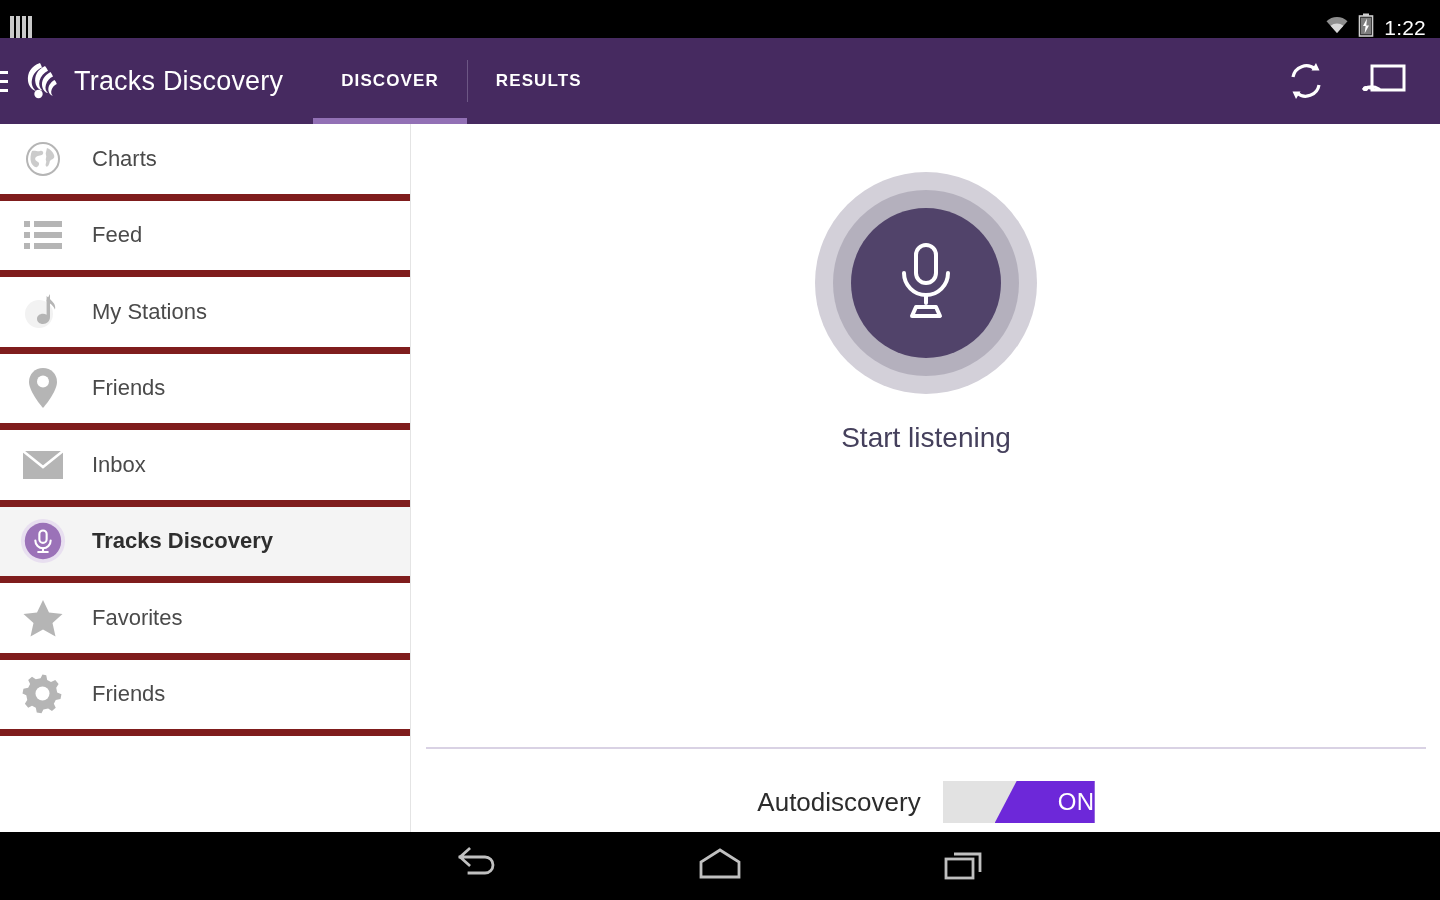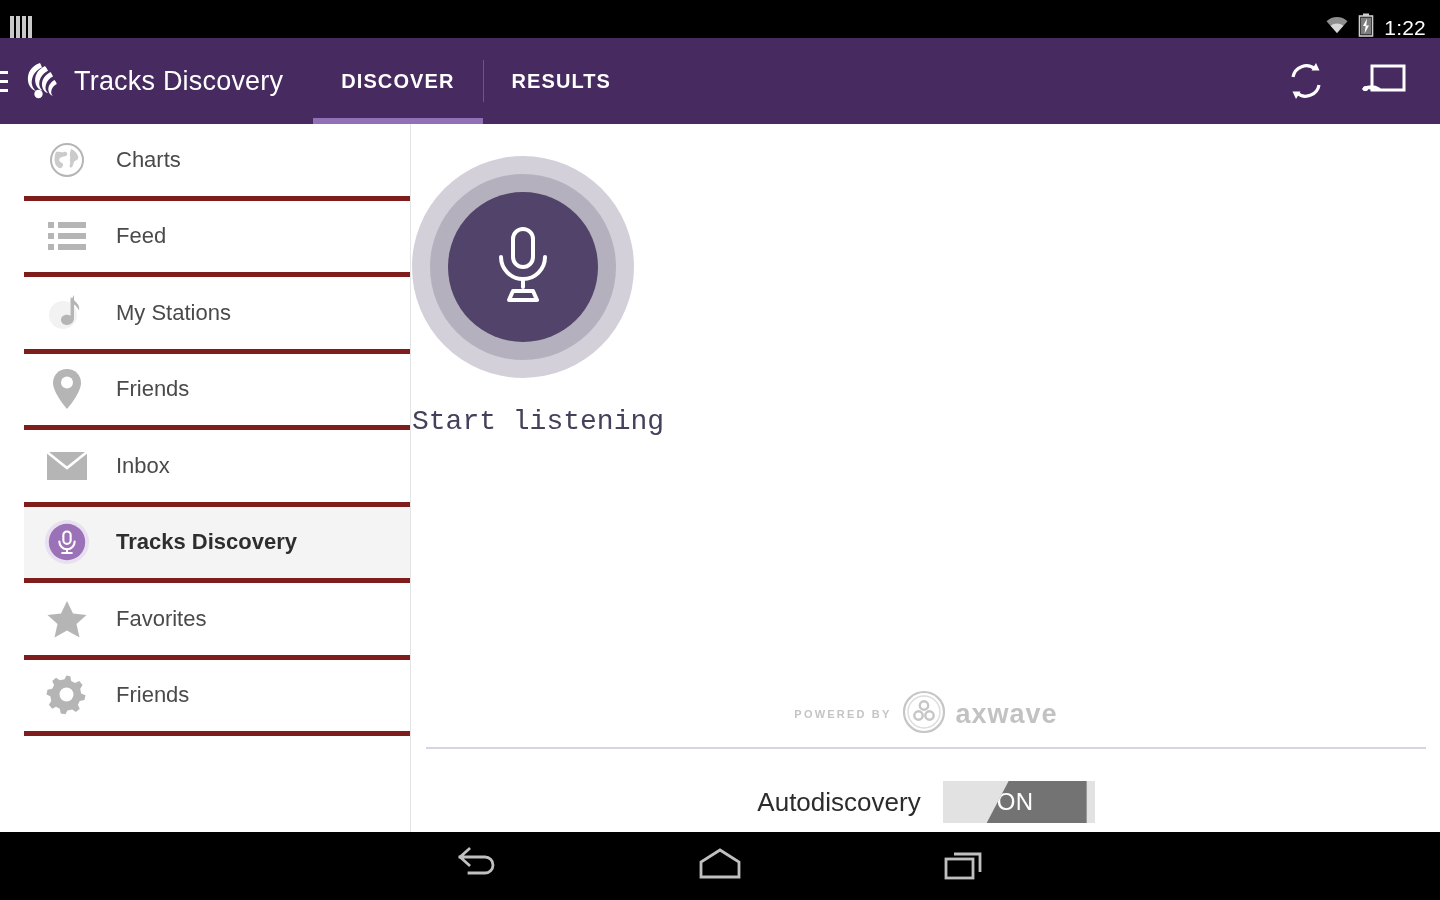--- a/index.html
+++ b/index.html
@@ -35,21 +35,21 @@
   }
   .hamburger span { display: block; height: 3px; background: #ffffff; width: 16px; }
   .brandmark { margin-left: 10px; width: 44px; height: 44px; flex: 0 0 auto; }
   .apptitle {
     color: #ffffff; font-size: 27px; margin-left: 12px; white-space: nowrap;
     letter-spacing: .2px;
   }
   .tabs { display: flex; align-items: stretch; height: 86px; margin-left: 30px; position: relative; }
   .tab {
     display: flex; align-items: center; justify-content: center;
-    color: #ffffff; font-size: 20px; font-weight: bold; letter-spacing: 1.1px;
+    color: #ffffff; font-size: 17px; font-weight: bold; letter-spacing: 1.1px;
     padding: 0 28px; position: relative; height: 86px;
   }
   .tab .underline {
     position: absolute; left: 0; right: 0; bottom: 0; height: 6px; background: #9270b5;
     display: none;
   }
   .tab.active .underline { display: block; }
   .tabdivider { width: 1px; background: #6d5785; margin: 22px 0; }
   .appbar-actions { margin-left: auto; display: flex; align-items: center; gap: 34px; padding-right: 34px; }
   .icon-btn { width: 44px; height: 44px; display: flex; align-items: center; justify-content: center; }
@@ -57,33 +57,33 @@
   
   .bodywrap { position: absolute; left: 0; top: 124px; width: 1440px; height: 708px; background:#fff; }
 
   
   .sidebar {
     position: absolute; left: 0; top: 0; width: 411px; height: 708px;
     background: #ffffff; border-right: 1px solid #e4e4e4; overflow: hidden;
   }
   .navitem {
     position: relative; height: 76.5px; display: flex; align-items: center;
-    border-bottom: 5px solid #7f1d1d; padding-left: 20px; margin-left: 24px;
+    border-bottom: 7px solid #7f1d1d; padding-left: 20px;
   }
   .navitem.selected { background: #f4f4f4; }
   .nav-icon { width: 46px; height: 46px; display:flex; align-items:center; justify-content:center; flex:0 0 auto; }
   .nav-label { margin-left: 26px; font-size: 22px; color: #4a4a4a; }
   .navitem.selected .nav-label { color: #2e2e2e; font-weight: bold; }
   .nav-badge { margin-left: auto; margin-right: 38px; font-size: 20px; color: #767676; }
 
   
   .content { position: absolute; left: 412px; top: 0; right: 0; height: 708px; background: #ffffff; }
   .mic-wrap {
-    position: absolute; left: 0; right: 0; top: 32px; display: flex;
-    flex-direction: column;  font-family: Liberation Mono, monospace;
+    position: absolute; left: 0; right: 0; top: 48px; display: flex;
+    flex-direction: column; align-items: center;
   }
   .mic-outer {
     width: 222px; height: 222px; border-radius: 50%; background: #d3d0d9;
     display: flex; align-items: center; justify-content: center;
   }
   .mic-mid {
     width: 186px; height: 186px; border-radius: 50%; background: #b4b0bd;
     display: flex; align-items: center; justify-content: center;
   }
   .mic-core {
@@ -109,23 +109,23 @@
   }
   .autorow {
     position: absolute; left: 0; right: 0; top: 650px; height: 56px;
     display: flex; align-items: center; justify-content: center; gap: 22px;
   }
   .auto-label { font-size: 26px; color: #2c2c2c; }
   .toggle {
     position: relative; width: 152px; height: 42px; background: #e2e2e2; overflow: hidden;
   }
   .toggle .on-part {
-    position: absolute; right: 8px; top: 0; height: 100%; width: 100px;
-    background: #737373; clip-path: polygon(22% 0, 100% 0, 100% 100%, 0% 100%);
-    display: flex; align-items: center; justify-content: flex-start;
+    position: absolute; right: 0; top: 0; height: 100%; width: 100px;
+    background: #6d28d9; clip-path: polygon(22% 0, 100% 0, 100% 100%, 0% 100%);
+    display: flex; align-items: center; justify-content: flex-end;
   }
   .toggle .on-text { color: #ffffff; font-size: 24px; letter-spacing: .5px; padding-left: 10px; }
 
   
   .navbar {
     position: absolute; left: 0; bottom: 0; width: 1440px; height: 68px;
     background: #000000; display: flex; align-items: center; justify-content: center;
   }
   .navbar .slot { width: 244px; display: flex; align-items: center; justify-content: center; }
 </style>
@@ -334,35 +334,20 @@
                     <path d="M23 77 L27 68 L47 68 L51 77 Z"></path>
                   </g>
                 </svg>
               </span>
             </div>
           </div>
         </div>
         <div class="mic-label">Start listening</div>
       </div>
 
-      <div class="powered">
-        <span class="powered-text">POWERED BY</span>
-        <span>
-          <svg width="44" height="44" viewBox="0 0 44 44">
-            <circle cx="22" cy="22" r="20" fill="none" stroke="#c6c6c6" stroke-width="2.2"></circle>
-            <circle cx="22" cy="22" r="16" fill="none" stroke="#dcdcdc" stroke-width="1.4"></circle>
-            <g fill="none" stroke="#c6c6c6" stroke-width="2.4">
-              <circle cx="22" cy="15.5" r="4.2"></circle>
-              <circle cx="16.5" cy="25.5" r="4.2"></circle>
-              <circle cx="27.5" cy="25.5" r="4.2"></circle>
-            </g>
-          </svg>
-        </span>
-        <span class="powered-word">axwave</span>
-      </div>
 
       <div class="hr"></div>
 
       <div class="autorow">
         <span class="auto-label">Autodiscovery</span>
         <span class="toggle">
           <span class="on-part">
             <span class="on-text">ON</span>
           </span>
         </span>

